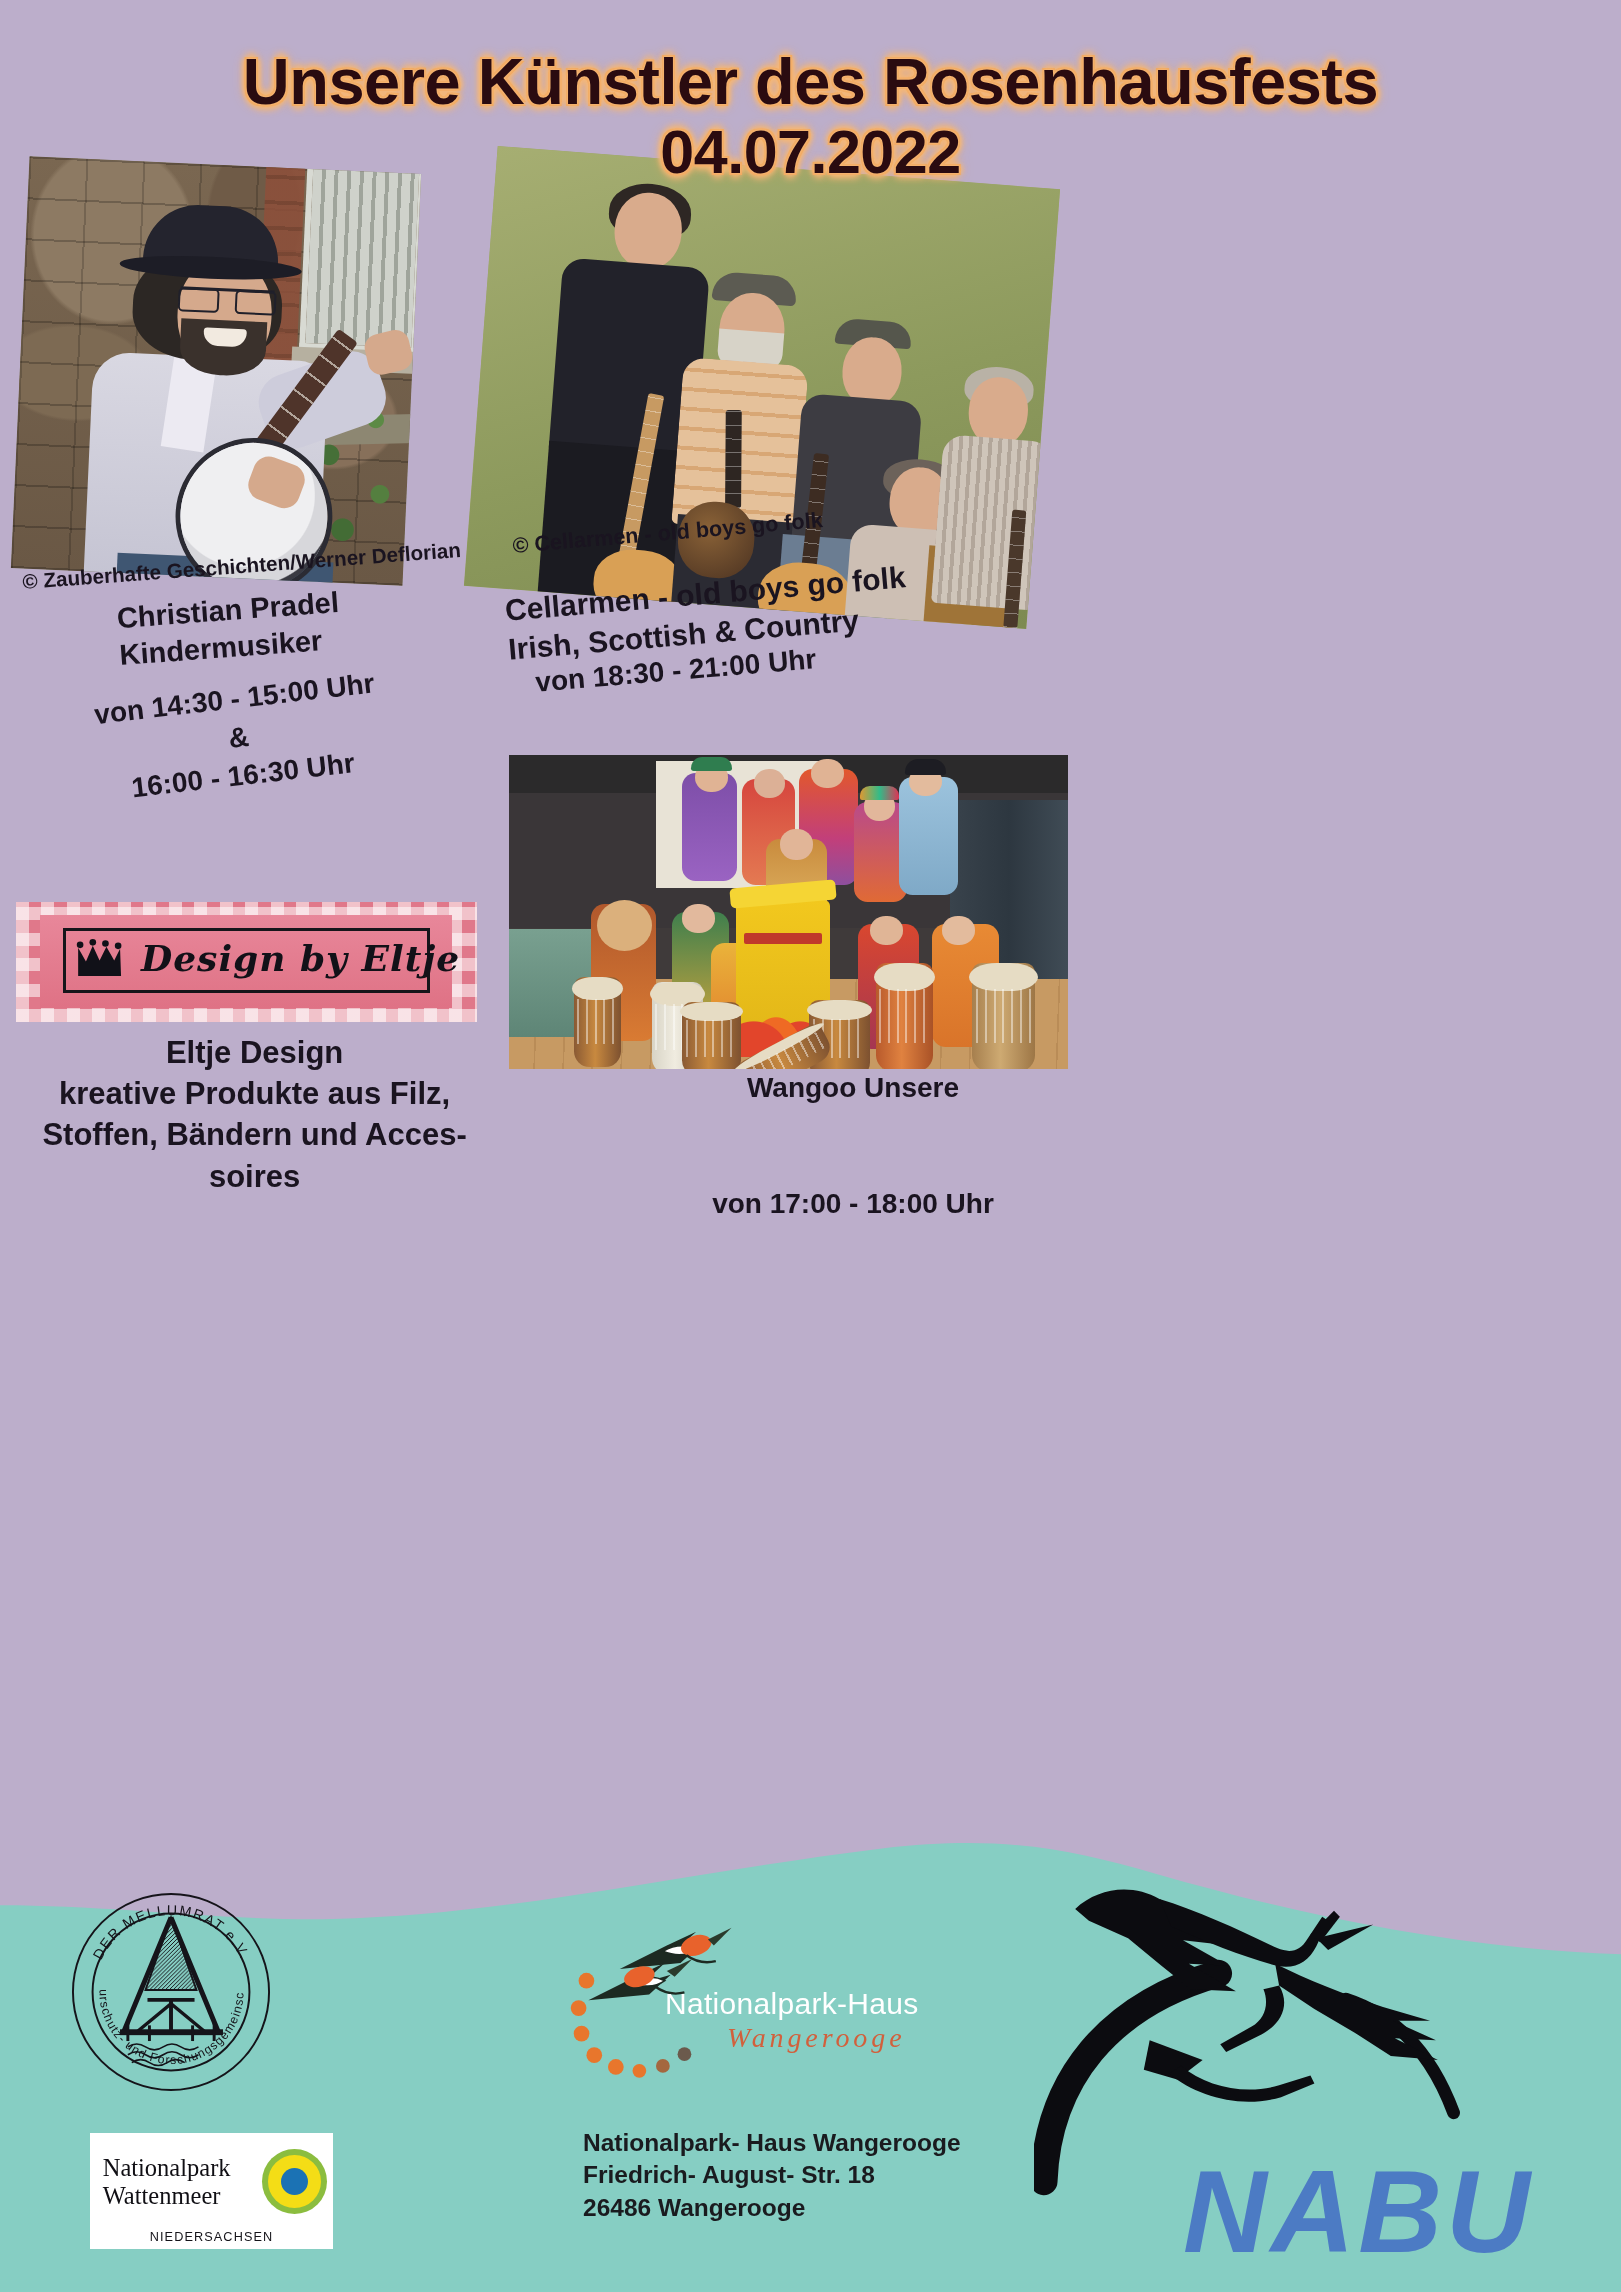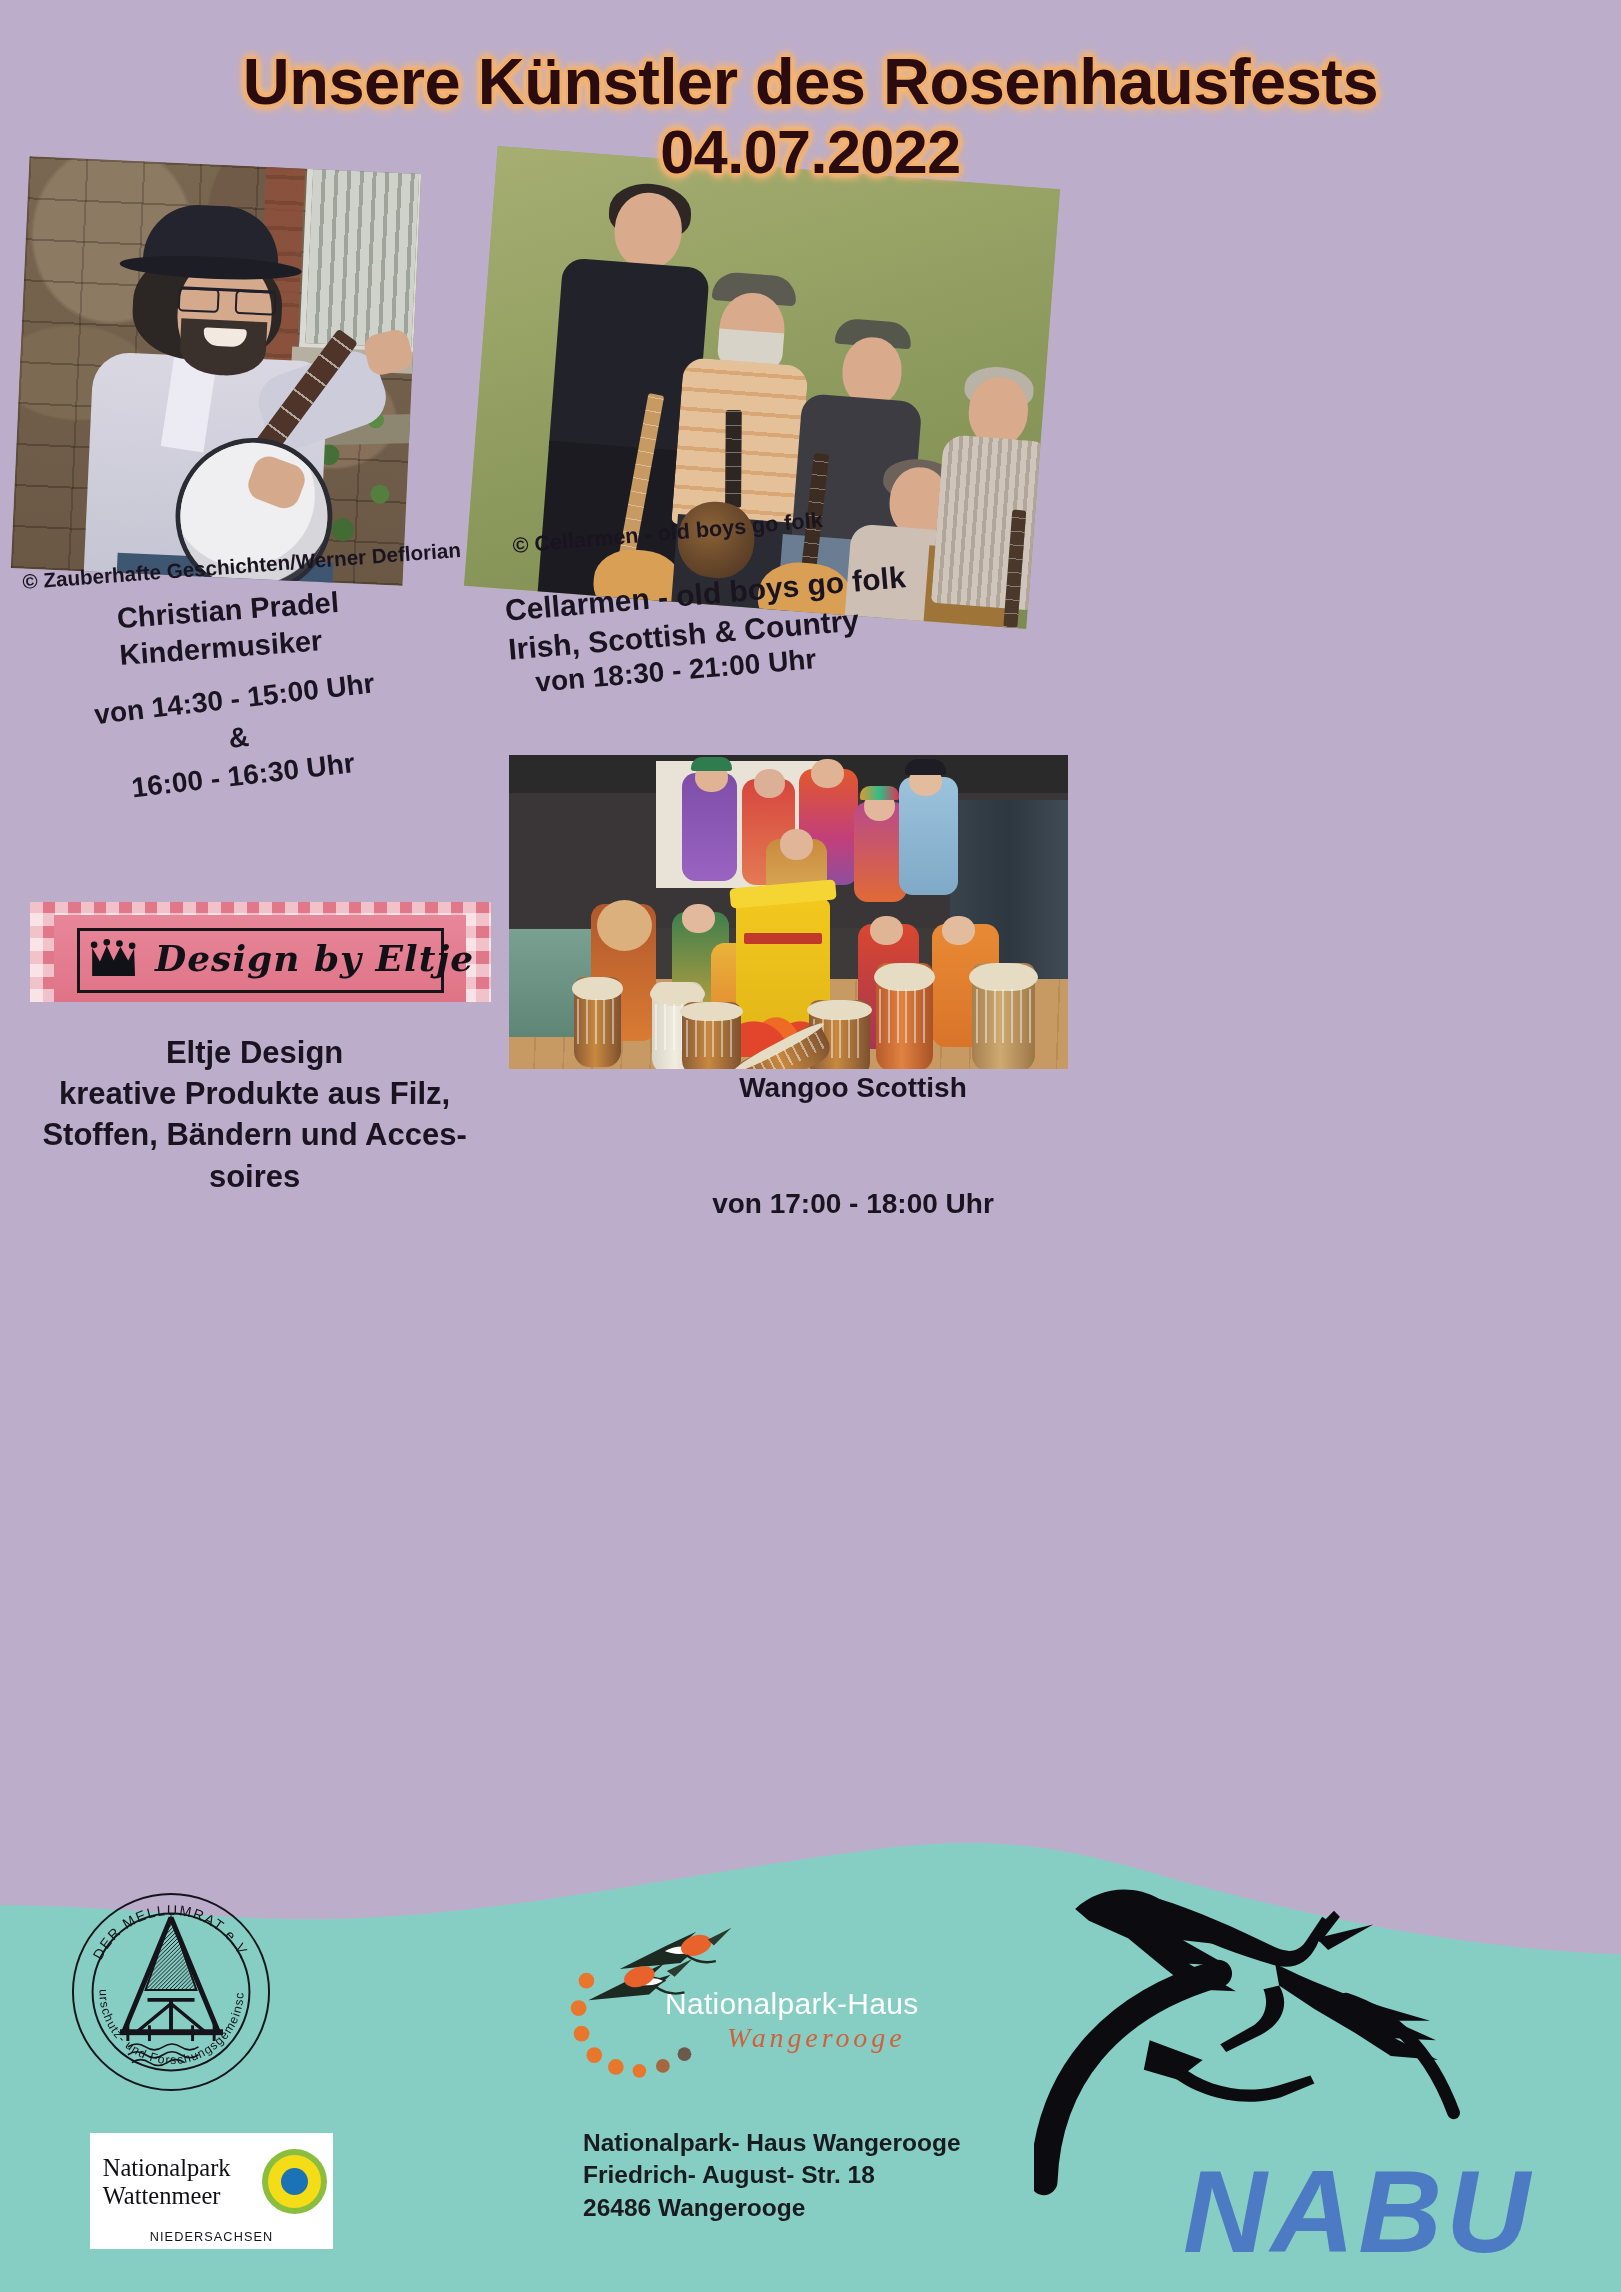--- a/index.html
+++ b/index.html
@@ -242,21 +242,21 @@
     position:absolute; left:3.9px; bottom:0; width:86px; height:73px;
     background:
       radial-gradient(ellipse at 16% 100%, #e2452b 0 34%, rgba(0,0,0,0) 35%),
       radial-gradient(ellipse at 42% 100%, #ef6a24 0 38%, rgba(0,0,0,0) 39%),
       radial-gradient(ellipse at 70% 100%, #e2452b 0 34%, rgba(0,0,0,0) 35%),
       radial-gradient(ellipse at 90% 100%, #f08a2a 0 30%, rgba(0,0,0,0) 31%);
   }
 
   
   #photo-eltje{
-    left:30px; top:902px; width:461px; height:100px; z-index:10;
+    left:16px; top:902px; width:461px; height:120px; z-index:10;
     background:
       repeating-linear-gradient(0deg, rgba(255,255,255,.55) 0 12.7px, rgba(0,0,0,0) 12.7px 25.5px),
       repeating-linear-gradient(90deg, rgba(255,255,255,.55) 0 12.7px, rgba(0,0,0,0) 12.7px 25.5px),
       #e0788a;
     text-align: right;
   }
   #photo-eltje .patch{
     position:absolute; left:23.5px; top:12.7px; width:412px; height:93px;
     background:linear-gradient(#e8879a,#df7285);
   }
@@ -527,21 +527,21 @@
 
   <div class="djembe" style="left:65px;top:222px;width:47px;height:90px;"></div>
   <div class="djembe" style="left:143px;top:227px;width:51px;height:92px;background:linear-gradient(90deg,#d8d4c6,#f0ece0 45%,#cdc8ba);"></div>
   <div class="djembe" style="left:173px;top:247px;width:59px;height:74px;"></div>
   <div class="djembe" style="left:300px;top:245px;width:61px;height:78px;"></div>
   <div class="djembe" style="left:367px;top:208px;width:57px;height:108px;background:linear-gradient(90deg,#b85a2c,#e08240 45%,#a95227);"></div>
   <div class="djembe" style="left:463px;top:208px;width:63px;height:108px;background:linear-gradient(90deg,#a67f4e,#ceaa72 45%,#9d7646);"></div>
   <div class="djembe" style="left:229px;top:286px;width:94px;height:37px;transform:rotate(-28deg);"></div>
 </div>
 
-<div class="caption" id="cap-drums-name"><span>Wangoo Scottish</span><br></div>
+<div class="caption" id="cap-drums-name"><span>Wangoo Unsere</span><br></div>
 <div class="caption" id="cap-drums-times">von 17:00 - 18:00 Uhr</div>
 
 <div class="photo" id="photo-eltje">
   <div class="patch"></div>
   <div class="frame"></div>
   <div class="crown">
     <svg viewBox="0 0 58 40" width="57" height="39" aria-hidden="true">
       <circle cx="5" cy="6" r="3.4" fill="#111118"></circle>
       <circle cx="18" cy="3.4" r="3.4" fill="#111118"></circle>
       <circle cx="31" cy="4.6" r="3.4" fill="#111118"></circle>

